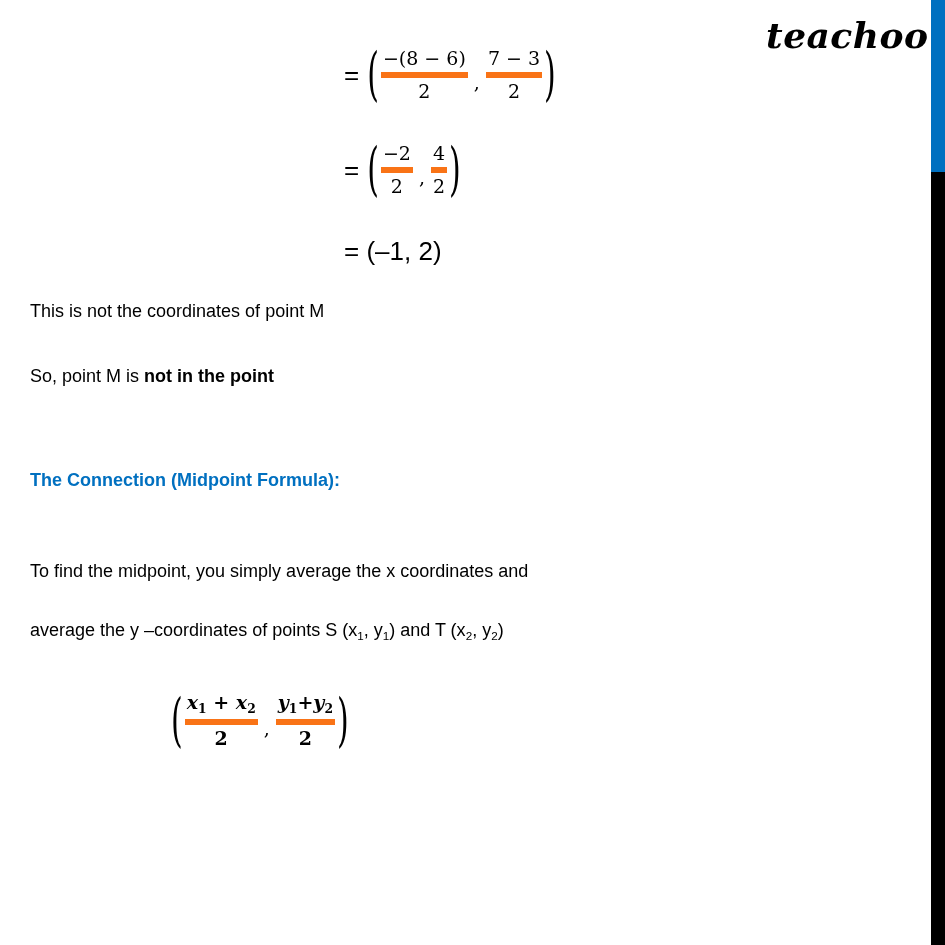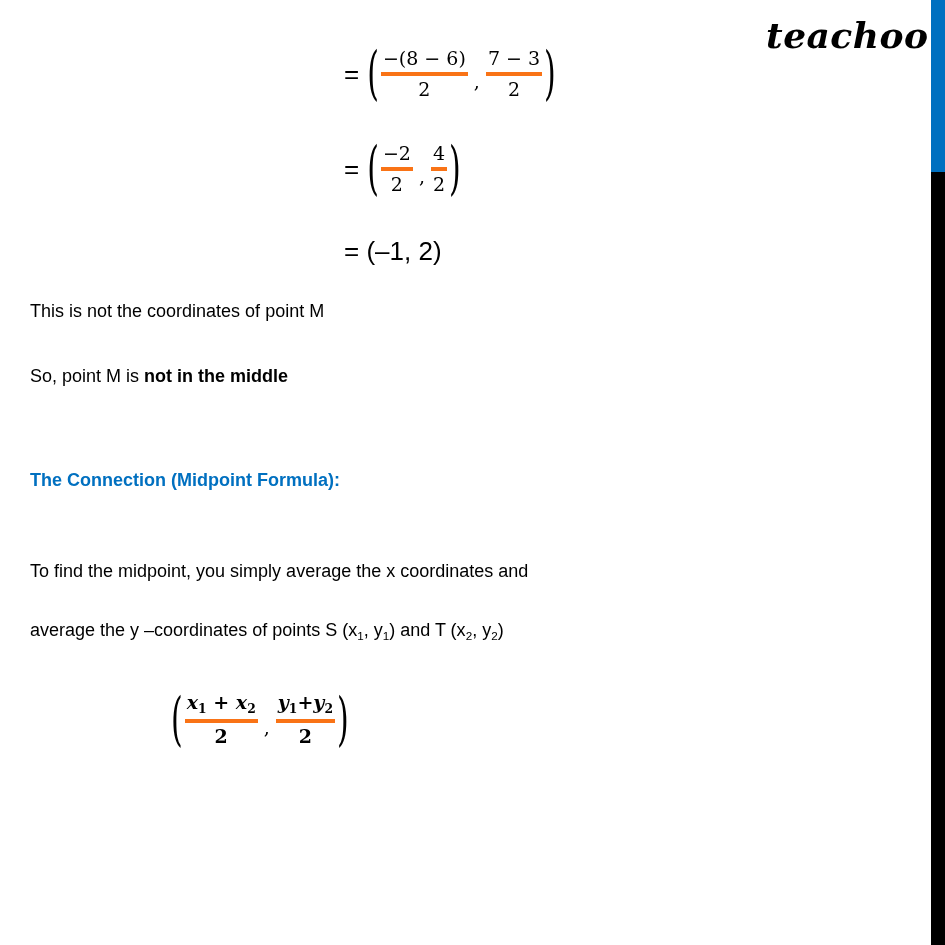--- a/index.html
+++ b/index.html
@@ -77,21 +77,21 @@
       display: inline-flex;
       flex-direction: column;
       align-items: center;
       font-family: "DejaVu Serif", serif;
       font-size: 19px;
       margin: 0 2px;
       vertical-align: middle;
     }
     .frac .num {
       padding: 0 2px 2px 2px;
-      border-bottom: 4px solid #f97316;
+      border-bottom: 6px solid #f97316;
       line-height: 1.15;
     }
     .frac .den {
       padding-top: 3px;
       line-height: 1.15;
     }
     .comma {
       font-family: "DejaVu Serif", serif;
       font-size: 19px;
       margin: 14px 4px 0 4px;
@@ -145,21 +145,21 @@
     <span class="num">4</span>
     <span class="den">2</span>
   </span>
   <span class="paren">)</span>
 </div>
 
 <div class="result" style="left:344px; top:236px;">= (–1, 2)</div>
 
 <div class="text-line" style="left:30px; top:302px;">This is not the coordinates of point M</div>
 <div class="text-line" style="left:30px; top:367px;">
-  <span>So, point M is </span><span class="bold">not in the middle</span>
+  <span>So, point M is </span><span class="bold">not in the point</span>
 </div>
 
 <div class="text-line heading" style="left:30px; top:471px;">The Connection (Midpoint Formula):</div>
 
 <div class="text-line" style="left:30px; top:562px;">To find the midpoint, you simply average the x coordinates and</div>
 <div class="text-line" style="left:30px; top:621px;">
   <span>average the y –coordinates of points S (x</span><sub>1</sub><span>, y</span><sub>1</sub><span>) and T (x</span><sub>2</sub><span>, y</span><sub>2</sub><span>)</span>
 </div>
 
 <div class="math" style="left:171px; top:692px;">

